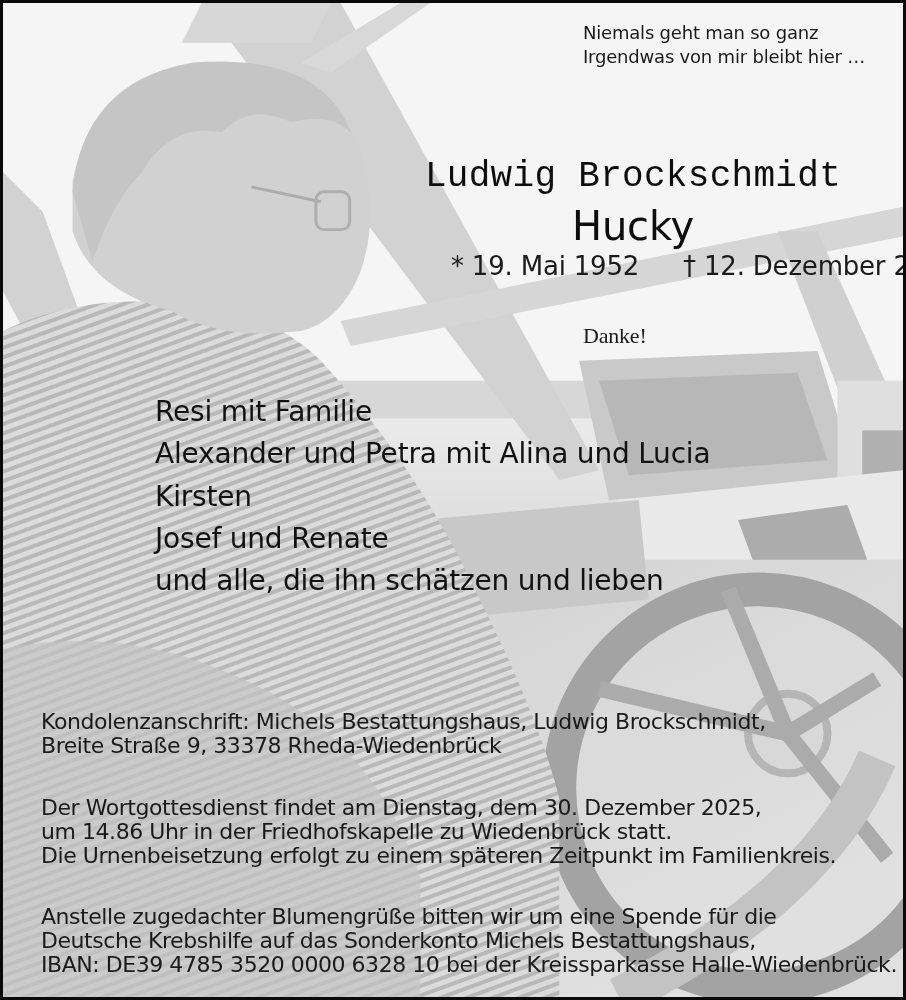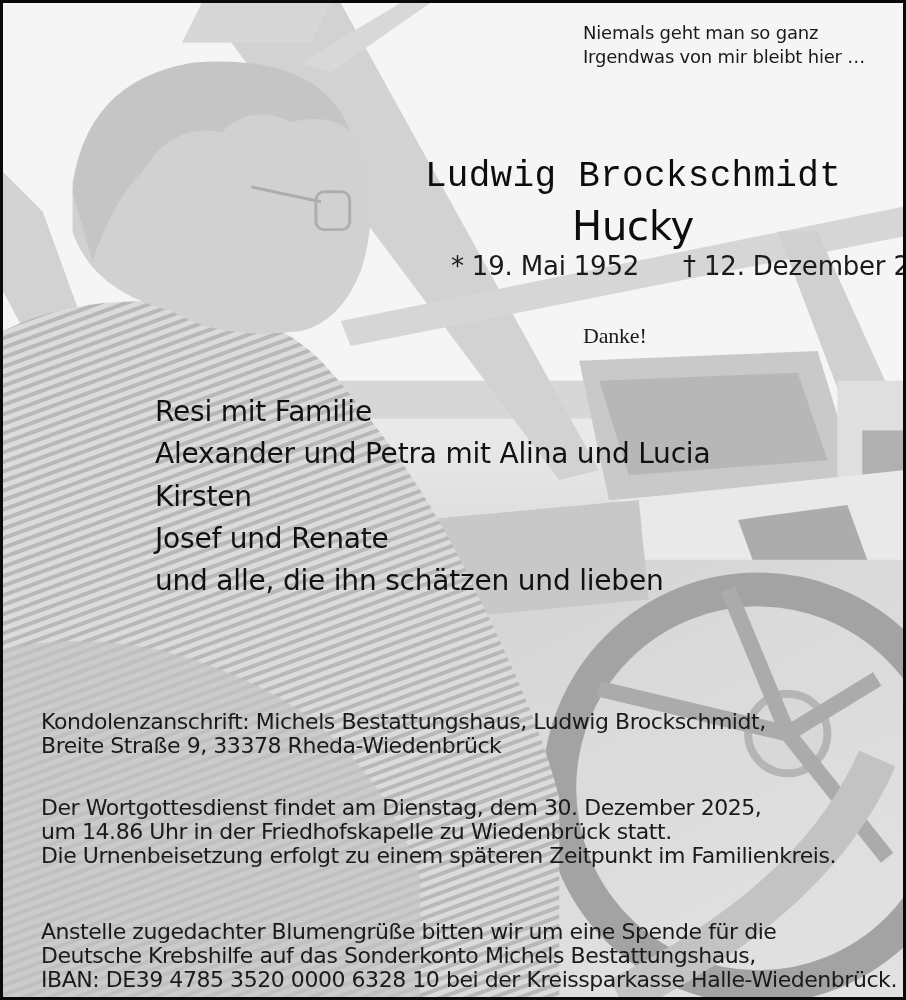--- a/index.html
+++ b/index.html
@@ -31,21 +31,21 @@
 
   .thanks { top: 318px; left: 580px; font-size: 22px; line-height: 30px; color: #1a1a1a; font-family: Liberation Serif, serif; }
 
   .mourners { left: 152px; top: 388px; font-size: 28px; line-height: 42.3px; color: #111; }
   .mourners div { display: block; }
 
   .info { left: 38px; font-size: 22px; line-height: 24px; color: #1a1a1a; letter-spacing: -0.45px; }
   .info div { display: block; }
   .info.a { top: 707px; }
   .info.b { top: 779px; margin-top: 14px; }
-  .info.c { top: 902px; margin-top: 15px; }
+  .info.c { top: 902px; }
 </style>
 </head>
 <body>
 
 <div class="ad">
 
   <div class="photo">
     <svg viewBox="0 0 906 1000" preserveAspectRatio="none">
       <defs>
         <linearGradient id="water" x1="0" y1="0" x2="0" y2="1">

